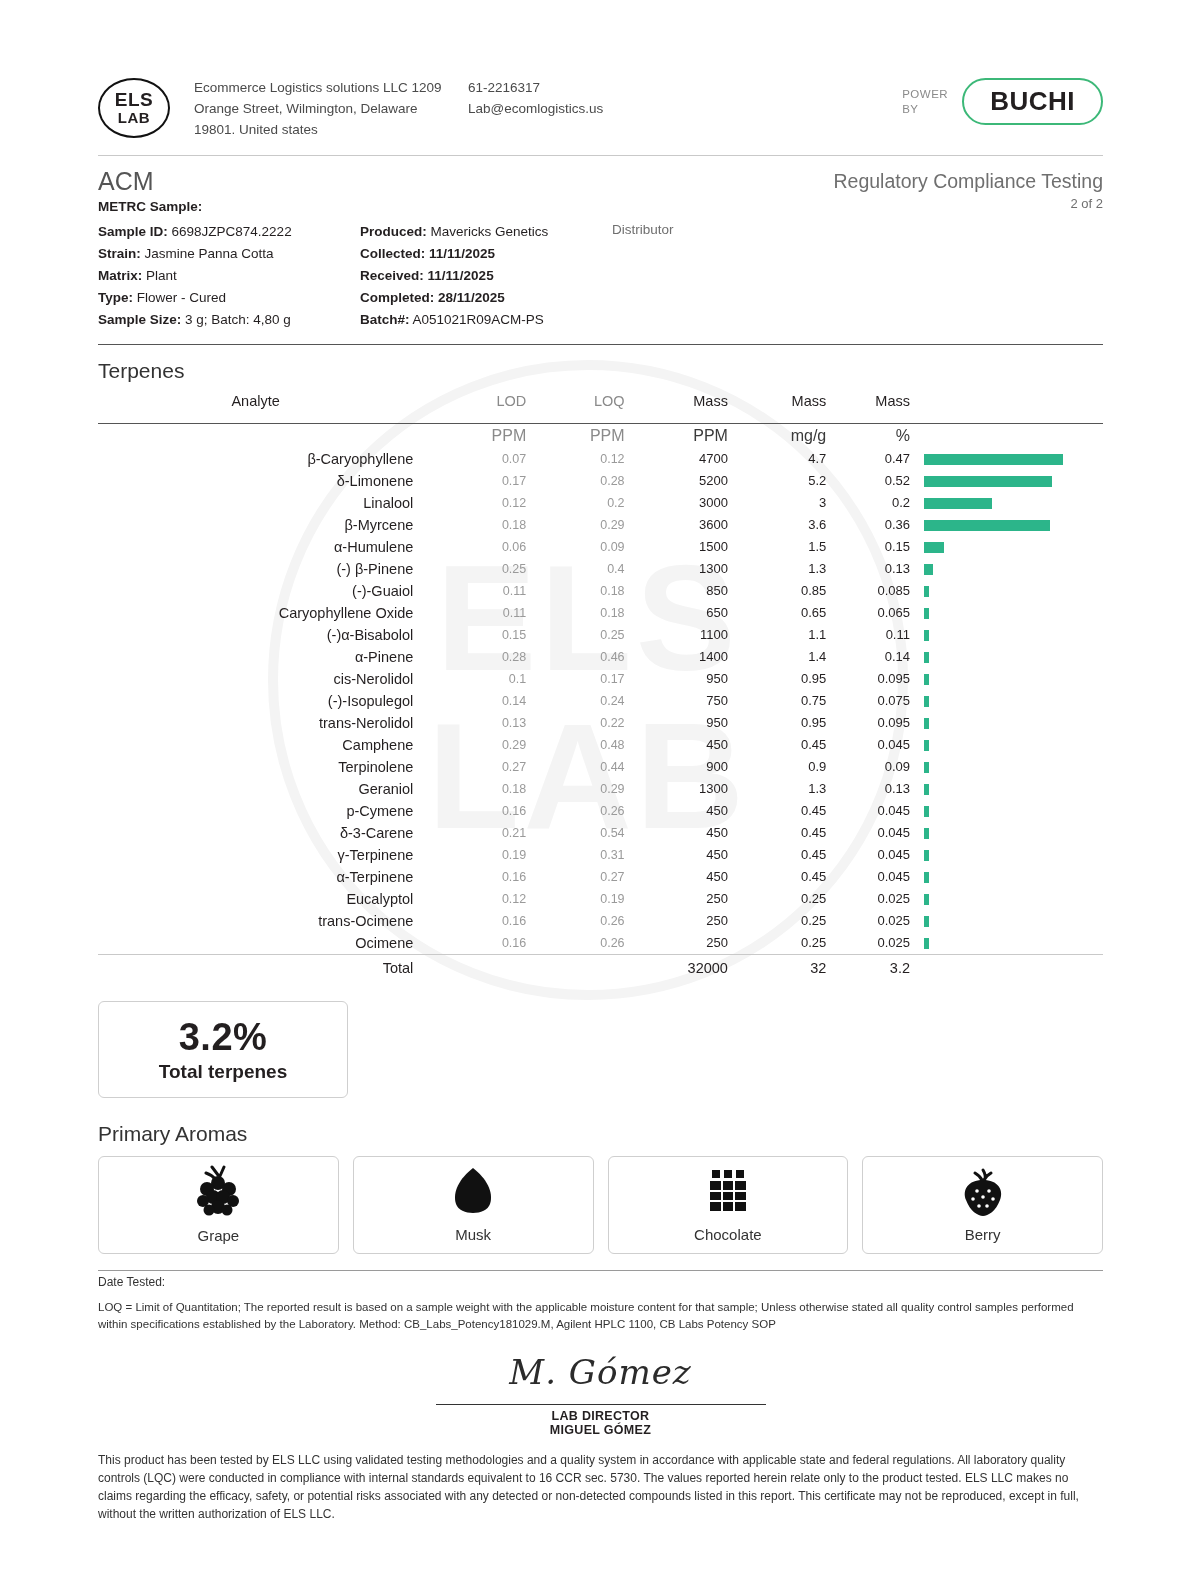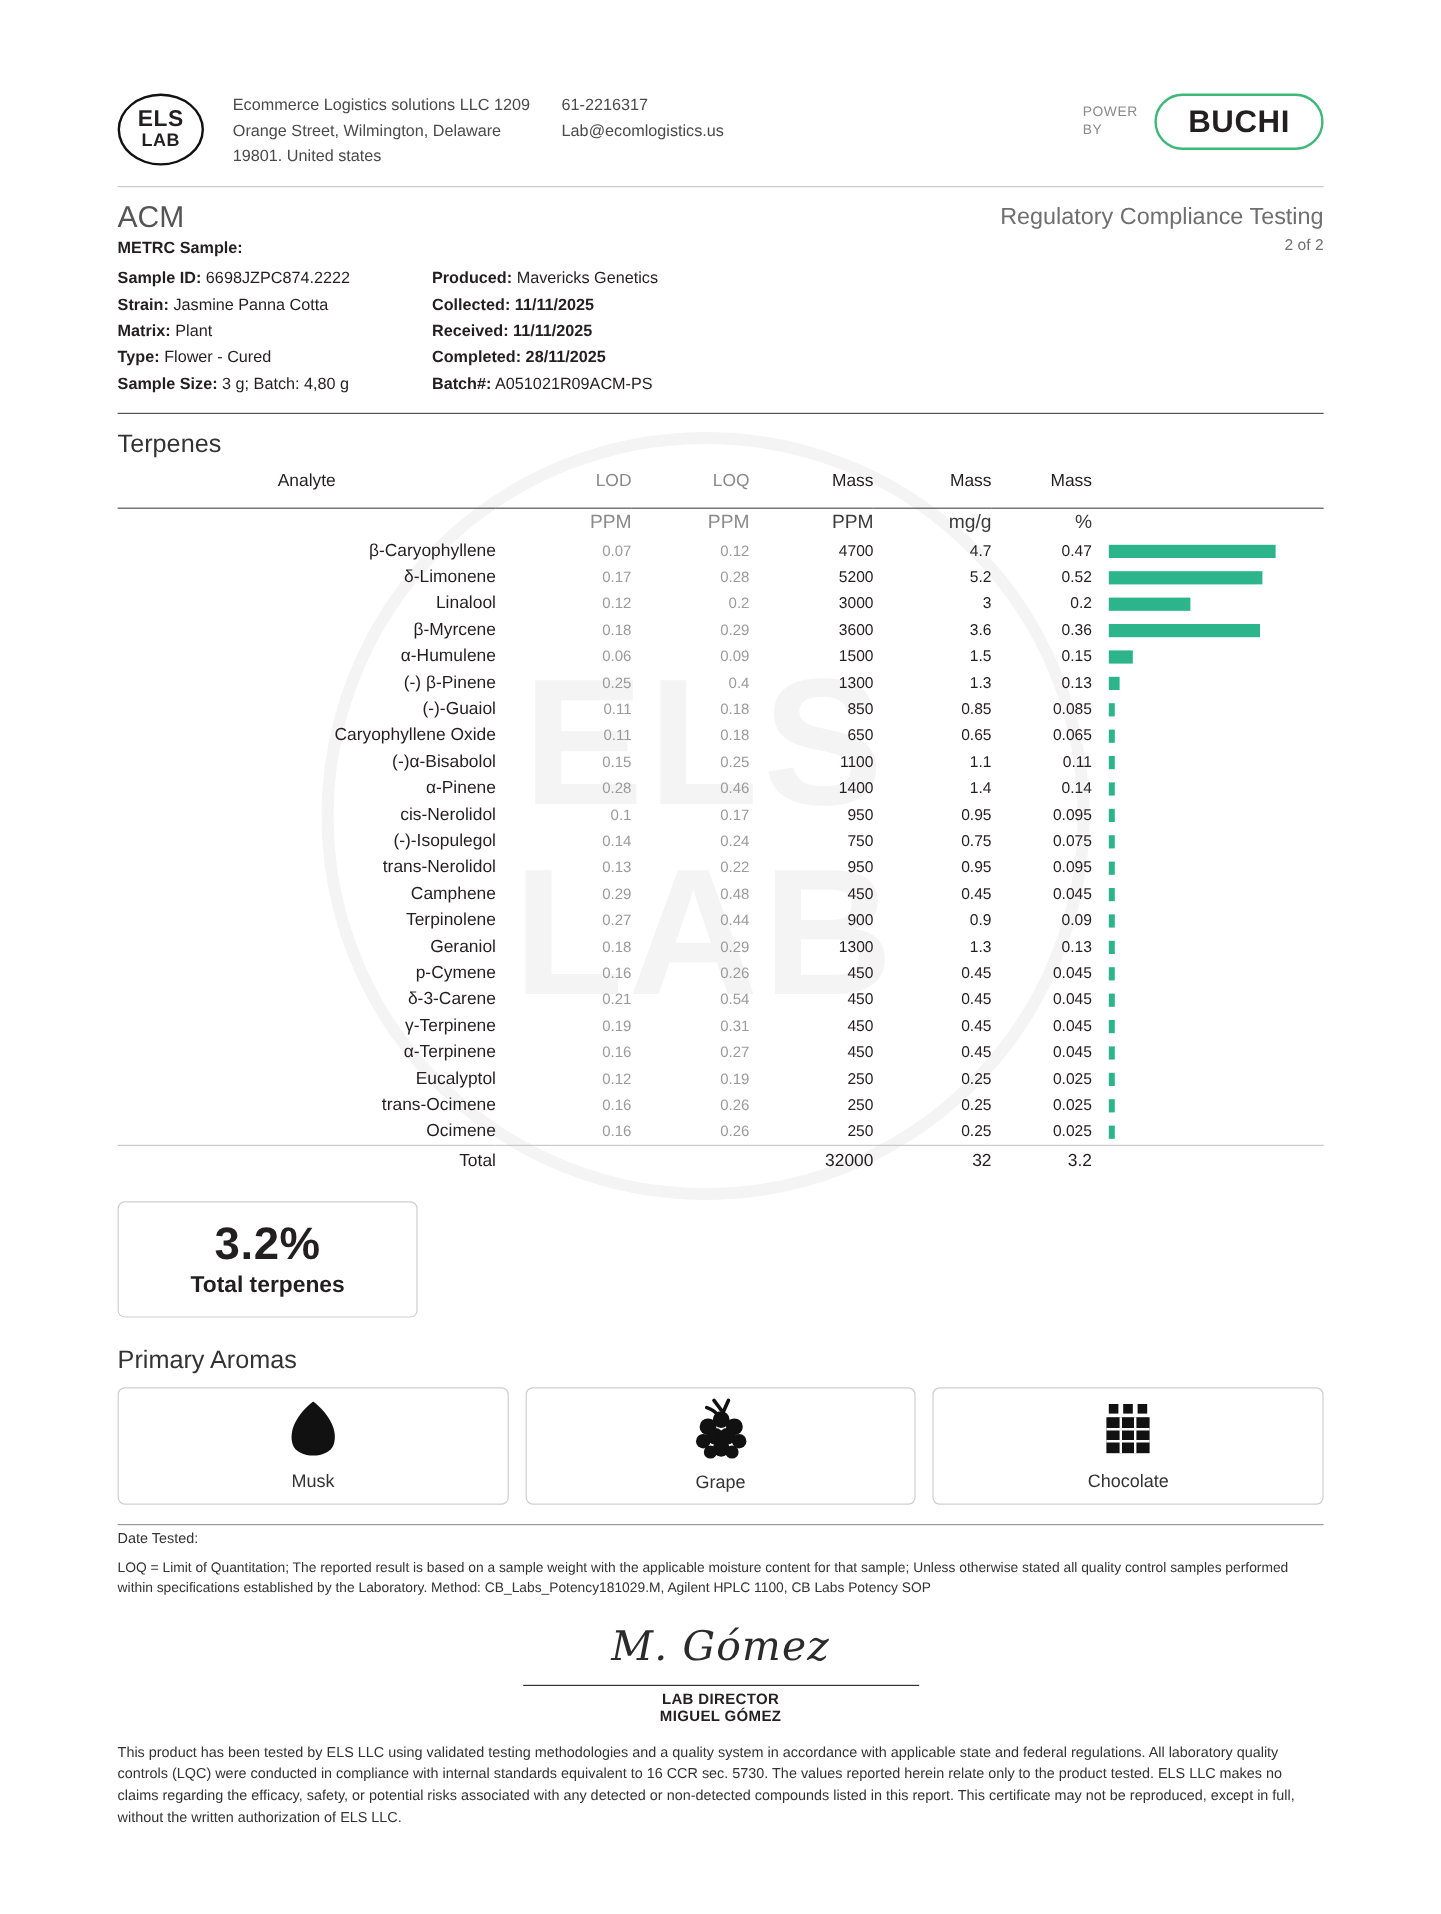--- a/index.html
+++ b/index.html
@@ -341,20 +341,23 @@
           <div class="kv"><b>Matrix:</b> <span>Plant</span></div>
           <div class="kv"><b>Type:</b> <span>Flower - Cured</span></div>
           <div class="kv"><b>Sample Size:</b> <span>3 g; Batch: 4,80 g</span></div>
         </div>
         <div class="col-b">
           <div class="kv"><b>Produced:</b> <span>Mavericks Genetics</span></div>
           <div class="kv"><b>Collected:</b> <b>11/11/2025</b></div>
           <div class="kv"><b>Received:</b> <b>11/11/2025</b></div>
           <div class="kv"><b>Completed:</b> <b>28/11/2025</b></div>
           <div class="kv"><b>Batch#:</b> <span>A051021R09ACM-PS</span></div>
+        </div>
+        <div class="col-c">
+          <div class="dist">Distributor</div>
         </div>
       </div>
     </div>
     <div style="height:12px"></div>
     <hr class="hr-dark">
 
     <div class="section-title">Terpenes</div>
     <table class="terp">
       <colgroup>
         <col class="c-analyte">
@@ -610,61 +613,79 @@
 
     <div class="total-box">
       <div class="big">3.2%</div>
       <div class="sub">Total terpenes</div>
     </div>
 
     <div class="aromas-title">Primary Aromas</div>
     <div class="aromas">
       <div class="aroma">
         <span>
-          <svg width="46" height="52" viewBox="0 0 46 52">
-              <path d="M23 2 C36 12 44 26 40 38 C36 50 10 50 6 38 C2 26 10 12 23 2 Z" fill="#111"></path>
-            </svg>
-        </span>
-        <div class="label">Musk</div>
-      </div>
-      <div class="aroma">
-        <span>
           <svg width="52" height="54" viewBox="0 0 52 54">
             <path d="M20 2 l6 8 M32 2 l-4 9 M14 8 q6 2 9 6" stroke="#111" stroke-width="3" fill="none" stroke-linecap="round"></path>
             <circle cx="26" cy="18" r="7" fill="#111"></circle>
               <circle cx="15" cy="24" r="7" fill="#111"></circle>
               <circle cx="37" cy="24" r="7" fill="#111"></circle>
             <circle cx="21" cy="32" r="7" fill="#111"></circle>
               <circle cx="31" cy="32" r="7" fill="#111"></circle>
               <circle cx="11" cy="36" r="6" fill="#111"></circle>
             <circle cx="41" cy="36" r="6" fill="#111"></circle>
               <circle cx="26" cy="42" r="7" fill="#111"></circle>
               <circle cx="17" cy="45" r="5.5" fill="#111"></circle>
             <circle cx="35" cy="45" r="5.5" fill="#111"></circle>
           </svg>
         </span>
         <div class="label">Grape</div>
+      </div>
+      <div class="aroma">
+        <span>
+          <svg width="46" height="52" viewBox="0 0 46 52">
+              <path d="M23 2 C36 12 44 26 40 38 C36 50 10 50 6 38 C2 26 10 12 23 2 Z" fill="#111"></path>
+            </svg>
+        </span>
+        <div class="label">Musk</div>
       </div>
       <div class="aroma">
         <span>
           <svg width="48" height="52" viewBox="0 0 48 52">
             <rect x="8" y="4" width="8" height="8" fill="#111"></rect>
               <rect x="20" y="4" width="8" height="8" fill="#111"></rect>
               <rect x="32" y="4" width="8" height="8" fill="#111"></rect>
             <rect x="6" y="15" width="36" height="30" fill="#111"></rect>
             <g stroke="#fff" stroke-width="2">
                 <line x1="18" y1="15" x2="18" y2="45"></line>
                 <line x1="30" y1="15" x2="30" y2="45"></line>
                 <line x1="6" y1="25" x2="42" y2="25"></line>
                 <line x1="6" y1="35" x2="42" y2="35"></line>
               </g>
           </svg>
         </span>
         <div class="label">Chocolate</div>
       </div>
+      <div class="aroma">
+        <span>
+          <svg width="50" height="52" viewBox="0 0 50 52">
+            <path d="M25 4 q3 5 2 9 M17 7 q5 3 7 7 M33 7 q-5 3 -7 7" stroke="#111" stroke-width="3" fill="none" stroke-linecap="round"></path>
+            <path d="M25 14 C40 14 46 24 42 34 C38 45 30 50 25 50 C20 50 12 45 8 34 C4 24 10 14 25 14 Z" fill="#111"></path>
+            <g fill="#fff">
+                <circle cx="19" cy="25" r="1.8"></circle>
+                <circle cx="31" cy="25" r="1.8"></circle>
+                <circle cx="25" cy="31" r="1.8"></circle>
+                <circle cx="15" cy="33" r="1.8"></circle>
+                <circle cx="35" cy="33" r="1.8"></circle>
+                <circle cx="21" cy="40" r="1.8"></circle>
+                <circle cx="29" cy="40" r="1.8"></circle>
+              </g>
+          </svg>
+        </span>
+        <div class="label">Berry</div>
+      </div>
     </div>
 
     <div class="footer">
       <div class="footer-rule"></div>
       <div class="date-tested">Date Tested:</div>
       <div class="disclaimer-small">LOQ = Limit of Quantitation; The reported result is based on a sample weight with the applicable moisture content for that sample; Unless otherwise stated all quality control samples performed within specifications established by the Laboratory. Method: CB_Labs_Potency181029.M, Agilent HPLC 1100, CB Labs Potency SOP</div>
       <div class="sig-area">
         <div class="sig-line">
           <div class="sig-script">M. Gómez</div>
         </div>

